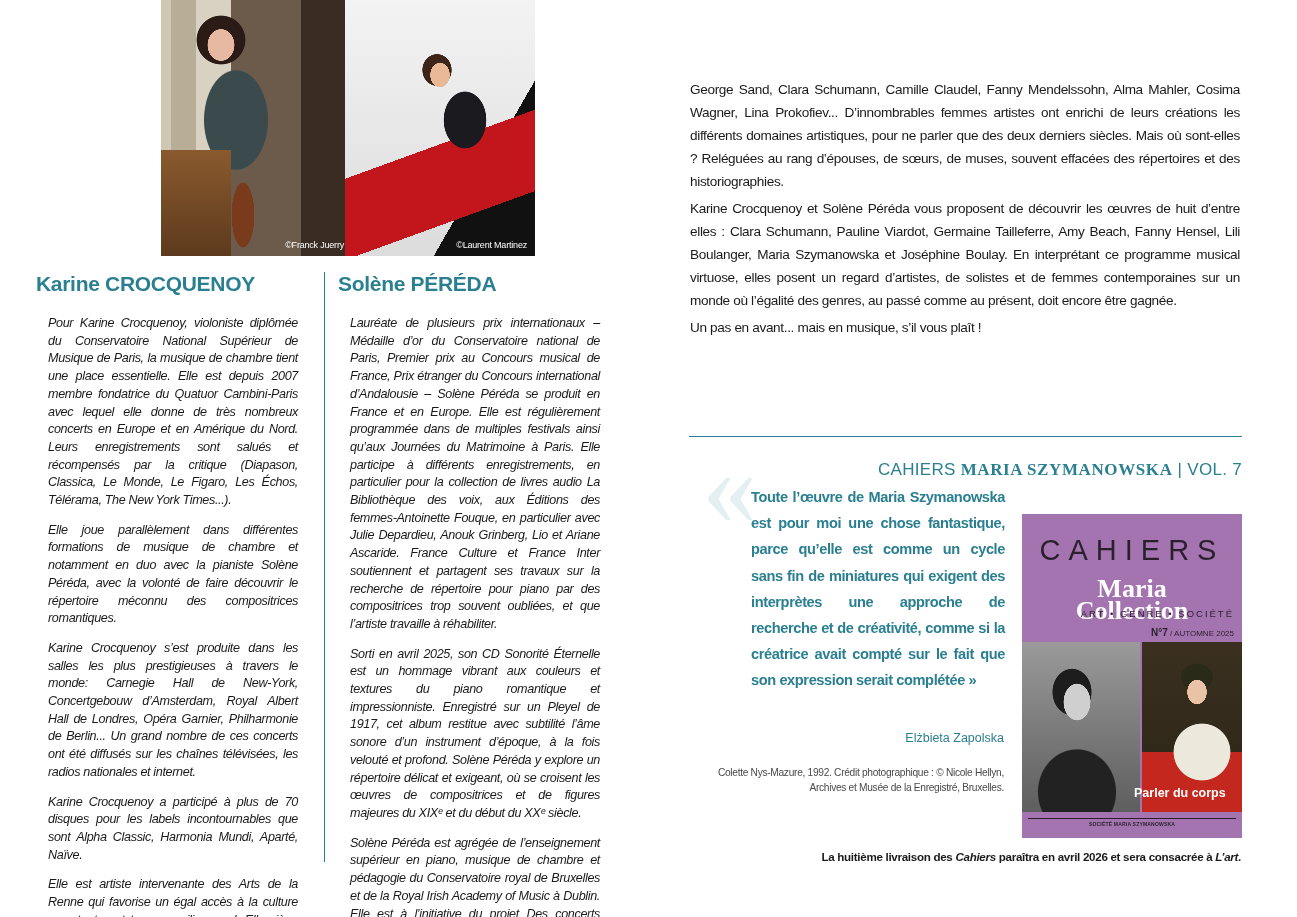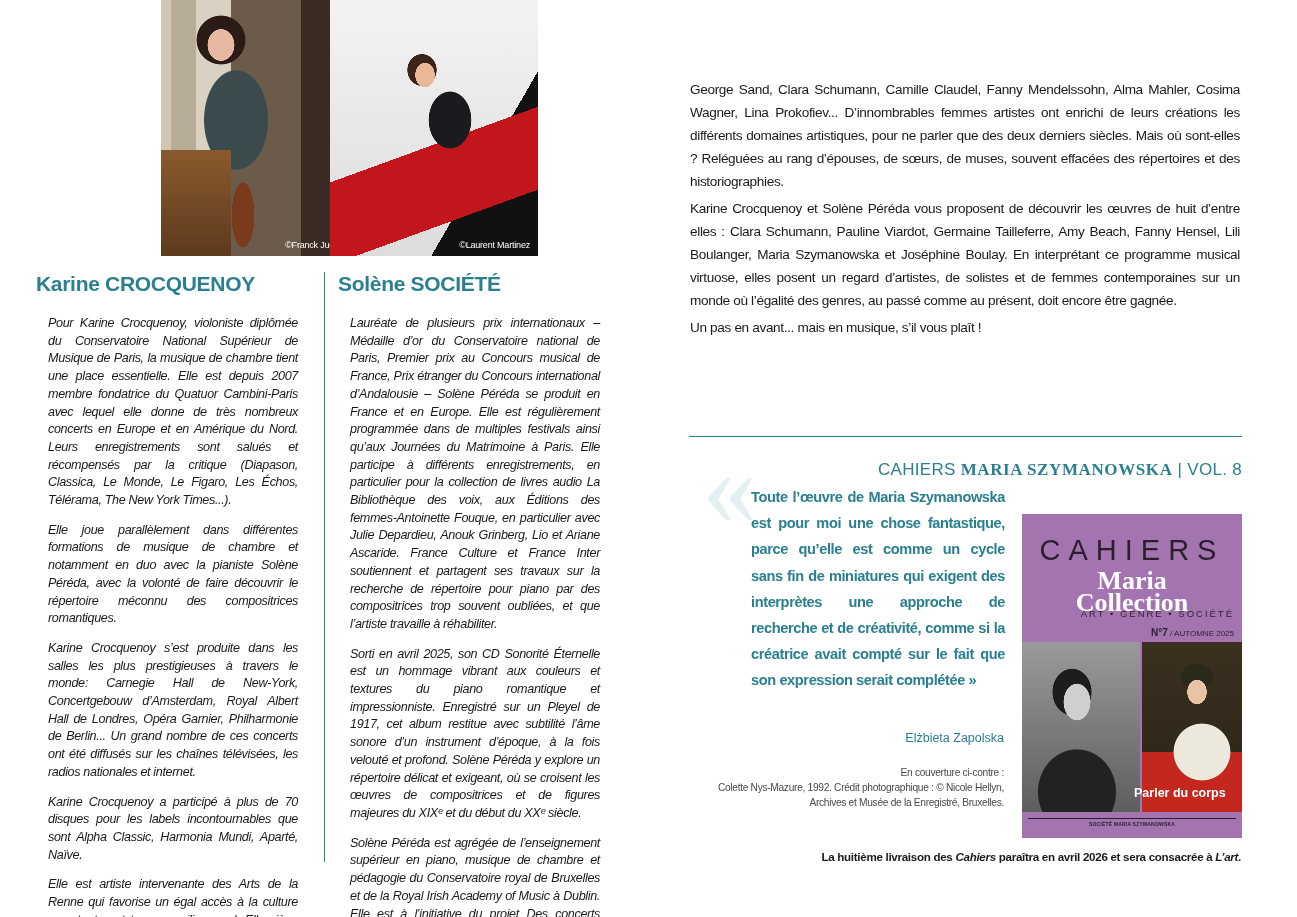--- a/index.html
+++ b/index.html
@@ -15,21 +15,21 @@
        radial-gradient(ellipse 22px 26px at 60px 45px, #e7b9a3 60%, transparent 62%),
        radial-gradient(ellipse 40px 40px at 60px 40px, #2a1b17 60%, transparent 62%),
        linear-gradient(180deg, transparent 0, transparent 70px, transparent 70px),
        radial-gradient(ellipse 45px 70px at 75px 120px, #3b4a4d 70%, transparent 72%),
        radial-gradient(ellipse 14px 40px at 82px 215px, #7a3a1c 80%, transparent 82%),
        linear-gradient(90deg, #cfc6b3 0 10px, #b8ad96 10px 35px, #d9d2c2 35px 70px, #6c5b4a 70px 140px, #3a2c22 140px 191px);
      margin-left: 42px;
   }
   #photo1::after { content:""; position:absolute; left:0; top:150px; width:70px; height:106px;
      background:linear-gradient(180deg,#8a5a2e,#5d3a1d); }
-  #photo2 { left:330px; top:0; width:208px; height:256px;
+  #photo2 { left:345px; top:0; width:190px; height:256px;
      background:
        radial-gradient(ellipse 16px 20px at 95px 75px, #e8b897 60%, transparent 62%),
        radial-gradient(ellipse 24px 26px at 92px 70px, #3c2418 60%, transparent 62%),
        radial-gradient(ellipse 30px 40px at 120px 120px, #1b1b1f 70%, transparent 72%),
        linear-gradient(160deg, transparent 0 55%, #c3161c 55% 80%, transparent 80%),
        linear-gradient(120deg, transparent 0 70%, #111 70%),
        linear-gradient(180deg, #f3f3f3, #dcdcdc);
   }
 
   
@@ -56,21 +56,21 @@
   .quote-author { position:absolute; right:293px; top:731px; font-size:12.5px; color:#2a7f90; }
   .cover-caption { position:absolute; right:293px; top:765px; width:320px; text-align:right;
      font-size:10.2px; line-height:15px; color:#4a4a4a; letter-spacing:-0.3px; }
   .footer-note { position:absolute; right:56px; top:850px; font-size:11.6px; color:#1a1a1a; font-weight:bold; letter-spacing:-0.3px; }
   .footer-note em { font-style:italic; }
 
   
   .cover { position:absolute; left:1022px; top:514px; width:220px; height:324px; background:#a474b0; overflow:hidden; }
   .cover .c-cahiers { position:absolute; left:0; width:220px; top:20px; text-align:center; font-size:29px;
      letter-spacing:8px; color:#2b1f2e; font-weight:normal; }
-  .cover .c-maria { position:absolute; left:0; width:220px; top:56px; text-align:center; font-family:"Liberation Serif", serif;
+  .cover .c-maria { position:absolute; left:0; width:220px; top:64px; text-align:center; font-family:"Liberation Serif", serif;
      font-weight:bold; font-size:26px; line-height:22px; color:#fff; }
   .cover .c-sub { position:absolute; right:8px; top:94px; font-size:9.5px; letter-spacing:2px; color:#2b1f2e; }
   .cover .c-num { position:absolute; right:8px; top:113px; font-size:8px; color:#2b1f2e; }
   .cover .c-num b { font-size:10px;padding-left:32px; }
   .cover .c-img1 { position:absolute; left:0; top:128px; width:118px; height:170px;
      background:
        radial-gradient(ellipse 22px 30px at 55px 60px, #cfcfcf 60%, transparent 62%),
        radial-gradient(ellipse 32px 38px at 50px 50px, #1d1d1d 60%, transparent 62%),
        radial-gradient(ellipse 55px 60px at 55px 150px, #222 70%, transparent 72%),
        linear-gradient(180deg,#9a9a9a,#5e5e5e); }
@@ -99,45 +99,44 @@
 <div class="bio-text" style="left:36px">
   <p>Pour Karine Crocquenoy, violoniste diplômée du Conservatoire National Supérieur de Musique de Paris, la musique de chambre tient une place essentielle. Elle est depuis 2007 membre fondatrice du Quatuor Cambini-Paris avec lequel elle donne de très nombreux concerts en Europe et en Amérique du Nord. Leurs enregistrements sont salués et récompensés par la critique (Diapason, Classica, Le Monde, Le Figaro, Les Échos, Télérama, The New York Times...).</p>
   <p>Elle joue parallèlement dans différentes formations de musique de chambre et notamment en duo avec la pianiste Solène Péréda, avec la volonté de faire découvrir le répertoire méconnu des compositrices romantiques.</p>
   <p>Karine Crocquenoy s’est produite dans les salles les plus prestigieuses à travers le monde: Carnegie Hall de New-York, Concertgebouw d’Amsterdam, Royal Albert Hall de Londres, Opéra Garnier, Philharmonie de Berlin... Un grand nombre de ces concerts ont été diffusés sur les chaînes télévisées, les radios nationales et internet.</p>
   <p>Karine Crocquenoy a participé à plus de 70 disques pour les labels incontournables que sont Alpha Classic, Harmonia Mundi, Aparté, Naïve.</p>
   <p>Elle est artiste intervenante des Arts de la Renne qui favorise un égal accès à la culture pour toutes et tous en milieu rural. Elle siège depuis juin 2024 au conseil d’administration de l’Adami, organisme de gestion collective pour la défense et la préservation des droits des artistes-interprètes.</p>
 </div>
 
 <div class="divider-v"></div>
 
-<div class="bio-title" style="left:338px">Solène SOCIÉTÉ</div>
+<div class="bio-title" style="left:338px">Solène PÉRÉDA</div>
 <div class="bio-text" style="left:338px">
   <p>Lauréate de plusieurs prix internationaux – Médaille d’or du Conservatoire national de Paris, Premier prix au Concours musical de France, Prix étranger du Concours international d’Andalousie – Solène Péréda se produit en France et en Europe. Elle est régulièrement programmée dans de multiples festivals ainsi qu’aux Journées du Matrimoine à Paris. Elle participe à différents enregistrements, en particulier pour la collection de livres audio La Bibliothèque des voix, aux Éditions des femmes-Antoinette Fouque, en particulier avec Julie Depardieu, Anouk Grinberg, Lio et Ariane Ascaride. France Culture et France Inter soutiennent et partagent ses travaux sur la recherche de répertoire pour piano par des compositrices trop souvent oubliées, et que l’artiste travaille à réhabiliter.</p>
   <p>Sorti en avril 2025, son CD Sonorité Éternelle est un hommage vibrant aux couleurs et textures du piano romantique et impressionniste. Enregistré sur un Pleyel de 1917, cet album restitue avec subtilité l’âme sonore d’un instrument d’époque, à la fois velouté et profond. Solène Péréda y explore un répertoire délicat et exigeant, où se croisent les œuvres de compositrices et de figures majeures du XIXᵉ et du début du XXᵉ siècle.</p>
   <p>Solène Péréda est agrégée de l’enseignement supérieur en piano, musique de chambre et pédagogie du Conservatoire royal de Bruxelles et de la Royal Irish Academy of Music à Dublin. Elle est à l’initiative du projet Des concerts partout et pour tous qui favorise l’accessibilité des arts et de la culture dans les zones d’éducation prioritaire.</p>
 </div>
 
 <div class="intro">
   <p>George Sand, Clara Schumann, Camille Claudel, Fanny Mendelssohn, Alma Mahler, Cosima Wagner, Lina Prokofiev... D’innombrables femmes artistes ont enrichi de leurs créations les différents domaines artistiques, pour ne parler que des deux derniers siècles. Mais où sont-elles ? Reléguées au rang d’épouses, de sœurs, de muses, souvent effacées des répertoires et des historiographies.</p>
   <p>Karine Crocquenoy et Solène Péréda vous proposent de découvrir les œuvres de huit d’entre elles : Clara Schumann, Pauline Viardot, Germaine Tailleferre, Amy Beach, Fanny Hensel, Lili Boulanger, Maria Szymanowska et Joséphine Boulay. En interprétant ce programme musical virtuose, elles posent un regard d’artistes, de solistes et de femmes contemporaines sur un monde où l’égalité des genres, au passé comme au présent, doit encore être gagnée.</p>
   <p>Un pas en avant... mais en musique, s’il vous plaît !</p>
 </div>
 
 <div class="rule"></div>
 
 <div class="cahiers-head">
-  <span>CAHIERS </span><b>MARIA SZYMANOWSKA</b><span> | VOL. 8</span>
+  <span>CAHIERS </span><b>MARIA SZYMANOWSKA</b><span> | VOL. 7</span>
 </div>
 
 <div class="big-quote">«</div>
 <div class="quote-text">Toute l’œuvre de Maria Szymanowska est pour moi une chose fantastique, parce qu’elle est comme un cycle sans fin de miniatures qui exigent des interprètes une approche de recherche et de créativité, comme si la créatrice avait compté sur le fait que son expression serait complétée »</div>
 <div class="quote-author">Elżbieta Zapolska</div>
 
 <div class="cover-caption">
-  <div>En couverture ci-contre :</div>
   <div>Colette Nys-Mazure, 1992. Crédit photographique : © Nicole Hellyn,</div>
   <div>Archives et Musée de la Enregistré, Bruxelles.</div>
 </div>
 
 <div class="cover">
   <div class="c-cahiers">CAHIERS</div>
   <div class="c-maria">
     <div>Maria</div>
     <div>Collection</div>
   </div>

